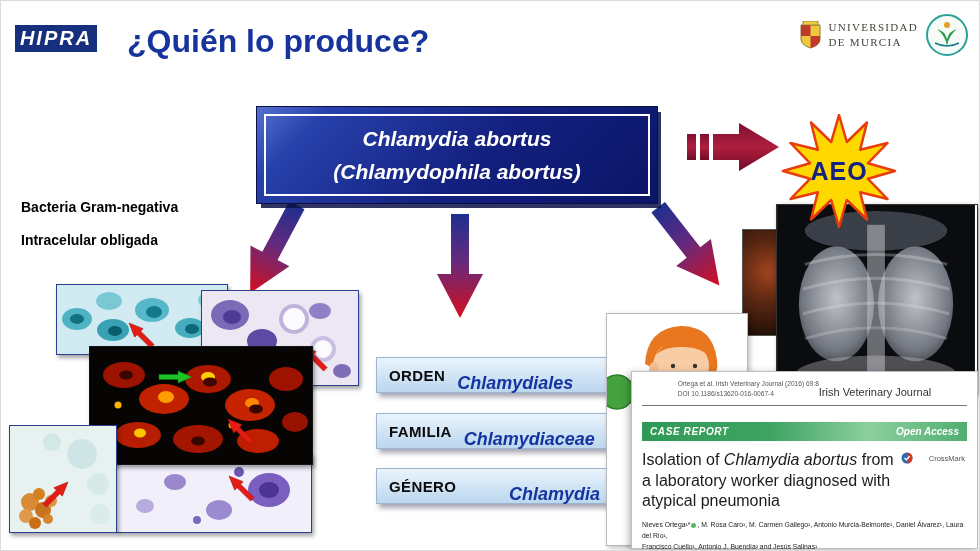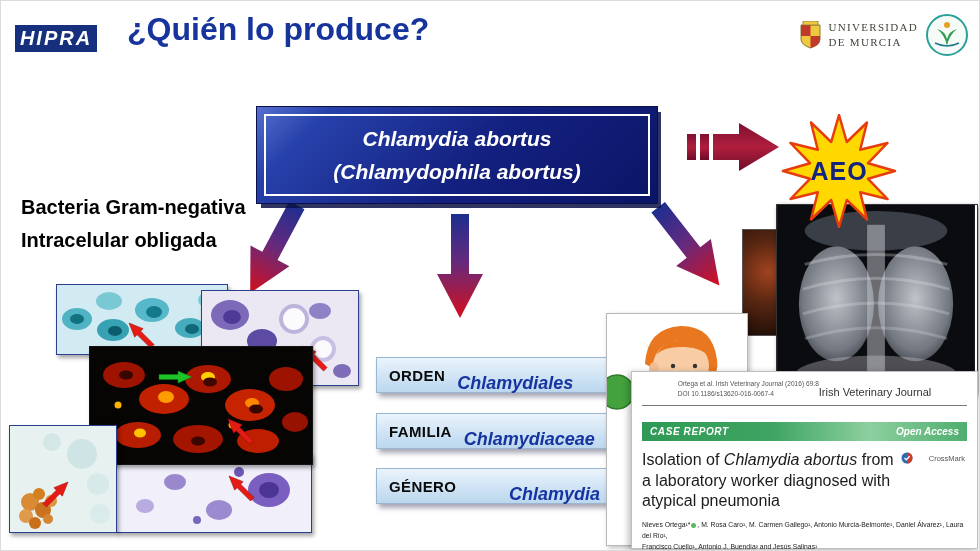--- a/index.html
+++ b/index.html
@@ -5,35 +5,35 @@
   html,body { margin:0; padding:0; background:#888; }
   .slide {
     position:relative; width:980px; height:551px; background:#ffffff;
     overflow:hidden; font-family:"Liberation Sans","DejaVu Sans",sans-serif;
     border:1px solid #dcdcdc; box-sizing:border-box; margin:0 auto;
   }
   
   .hipra-logo { position:absolute; left:14px; top:24px; width:82px; height:27px;
     background:#16307e; color:#fff; display:flex; align-items:center; justify-content:center;
     font-weight:bold; font-style:italic; font-size:20px; letter-spacing:2px; border-radius:0; z-index:5; }
-  .slide-title { position:absolute; left:126px; top:10px; font-size:32px; font-weight:bold; color:#17349c; z-index:5; }
+  .slide-title { position:absolute; left:126px; top:22px; font-size:32px; font-weight:bold; color:#17349c; z-index:5; }
   .umu { position:absolute; right:10px; top:12px; display:flex; align-items:center; gap:7px; z-index:5; }
   .umu-text { font-family:"Liberation Serif","DejaVu Serif",serif; font-size:11px;
     letter-spacing:1.3px; color:#45453d; line-height:1.4; text-align:left; }
 
   
   .main-box { position:absolute; left:256px; top:106px; width:400px; height:96px; z-index:2;
     background:linear-gradient(135deg,#5570cf 0%,#2741ab 15%,#13207f 55%,#0b1566 100%);
     box-shadow:4px 5px 0 rgba(10,16,72,0.85), 0 0 0 1px #0a1048; }
   .main-box-frame { position:absolute; left:7px; top:7px; right:7px; bottom:7px; border:2px solid #ffffff;
     display:flex; flex-direction:column; align-items:center; justify-content:center; gap:9px; }
   .main-box-line { color:#ffffff; font-weight:bold; font-style:italic; font-size:21px; white-space:nowrap; }
 
   
-  .left-notes { position:absolute; left:20px; top:190px; font-size:20px; font-weight:bold; color:#000; line-height:33px; z-index:4; }
+  .left-notes { position:absolute; left:20px; top:190px; font-size:14px; font-weight:bold; color:#000; line-height:33px; z-index:4; }
 
   
   .svg-abs { position:absolute; z-index:1; overflow:visible; }
   .burst-svg { position:absolute; left:778px; top:113px; z-index:3; }
   .burst-text { font-weight:bold; font-size:25px; fill:#14237c; letter-spacing:1px; }
 
   
   .tax-box { position:absolute; left:375px; width:237px; height:36px; z-index:1;
     background:linear-gradient(180deg,#eaf4fc 0%,#cde2f4 60%,#bcd7ee 100%);
     border:1px solid #9ab6d0; box-shadow:3px 4px 5px rgba(60,60,90,0.45);

